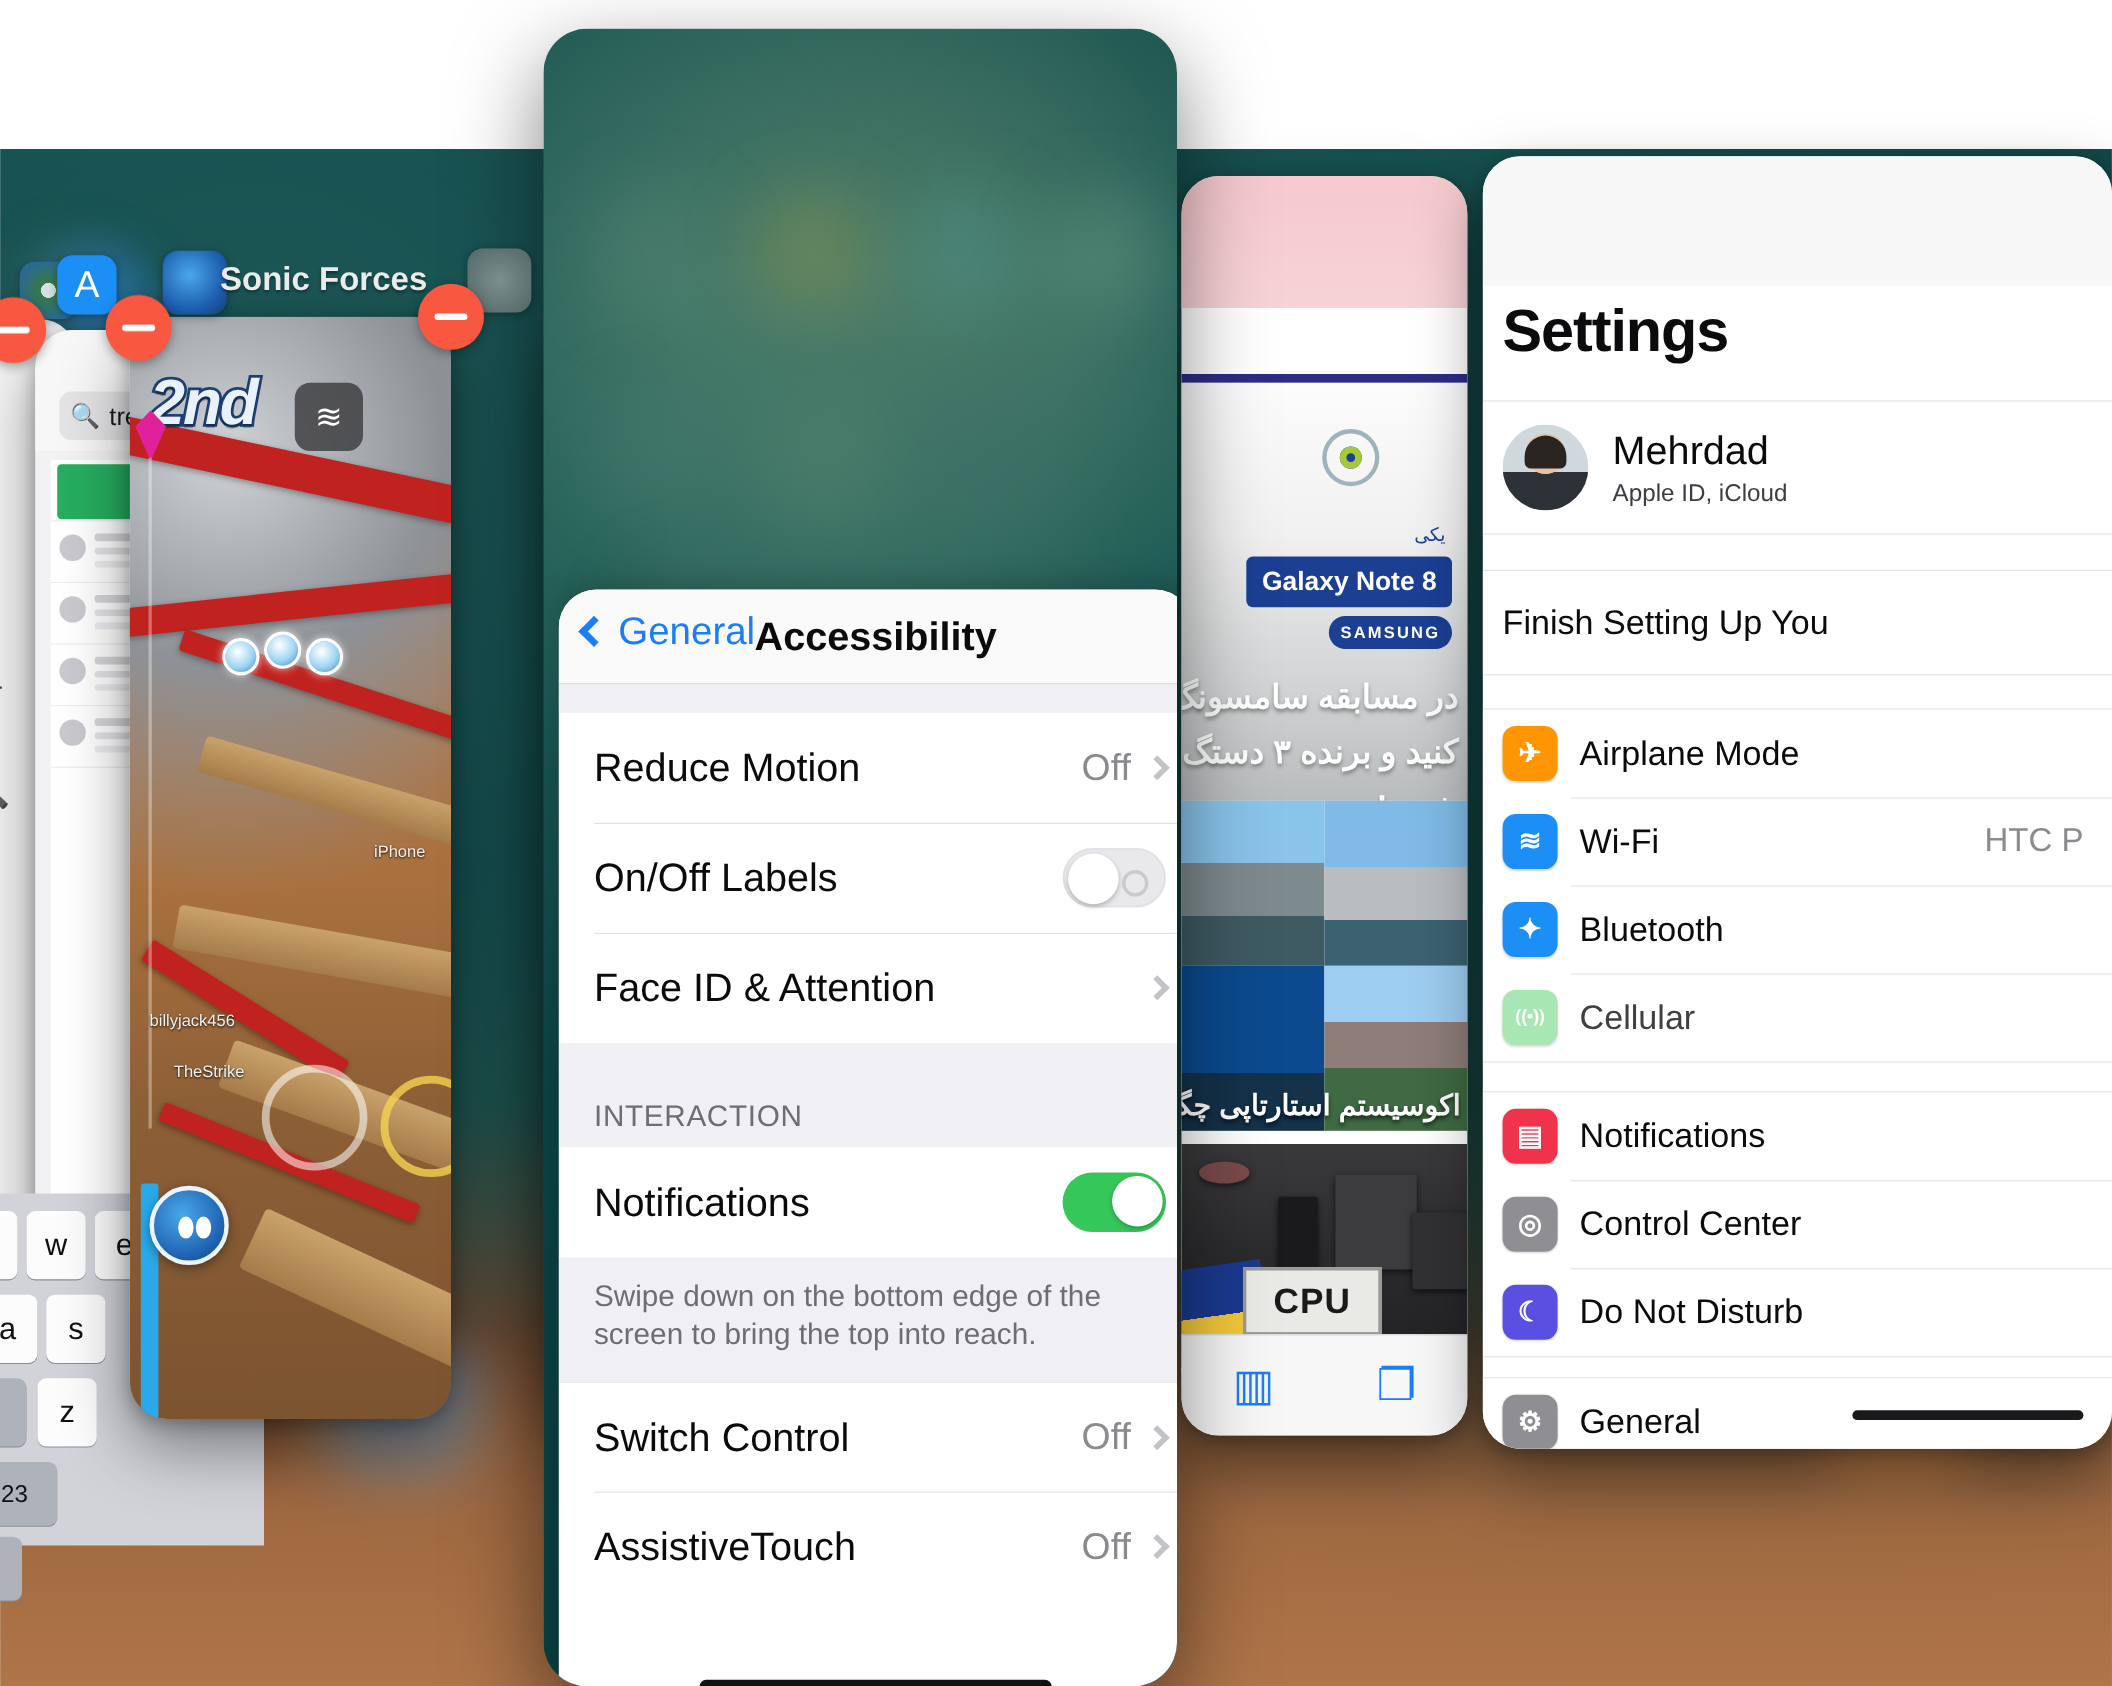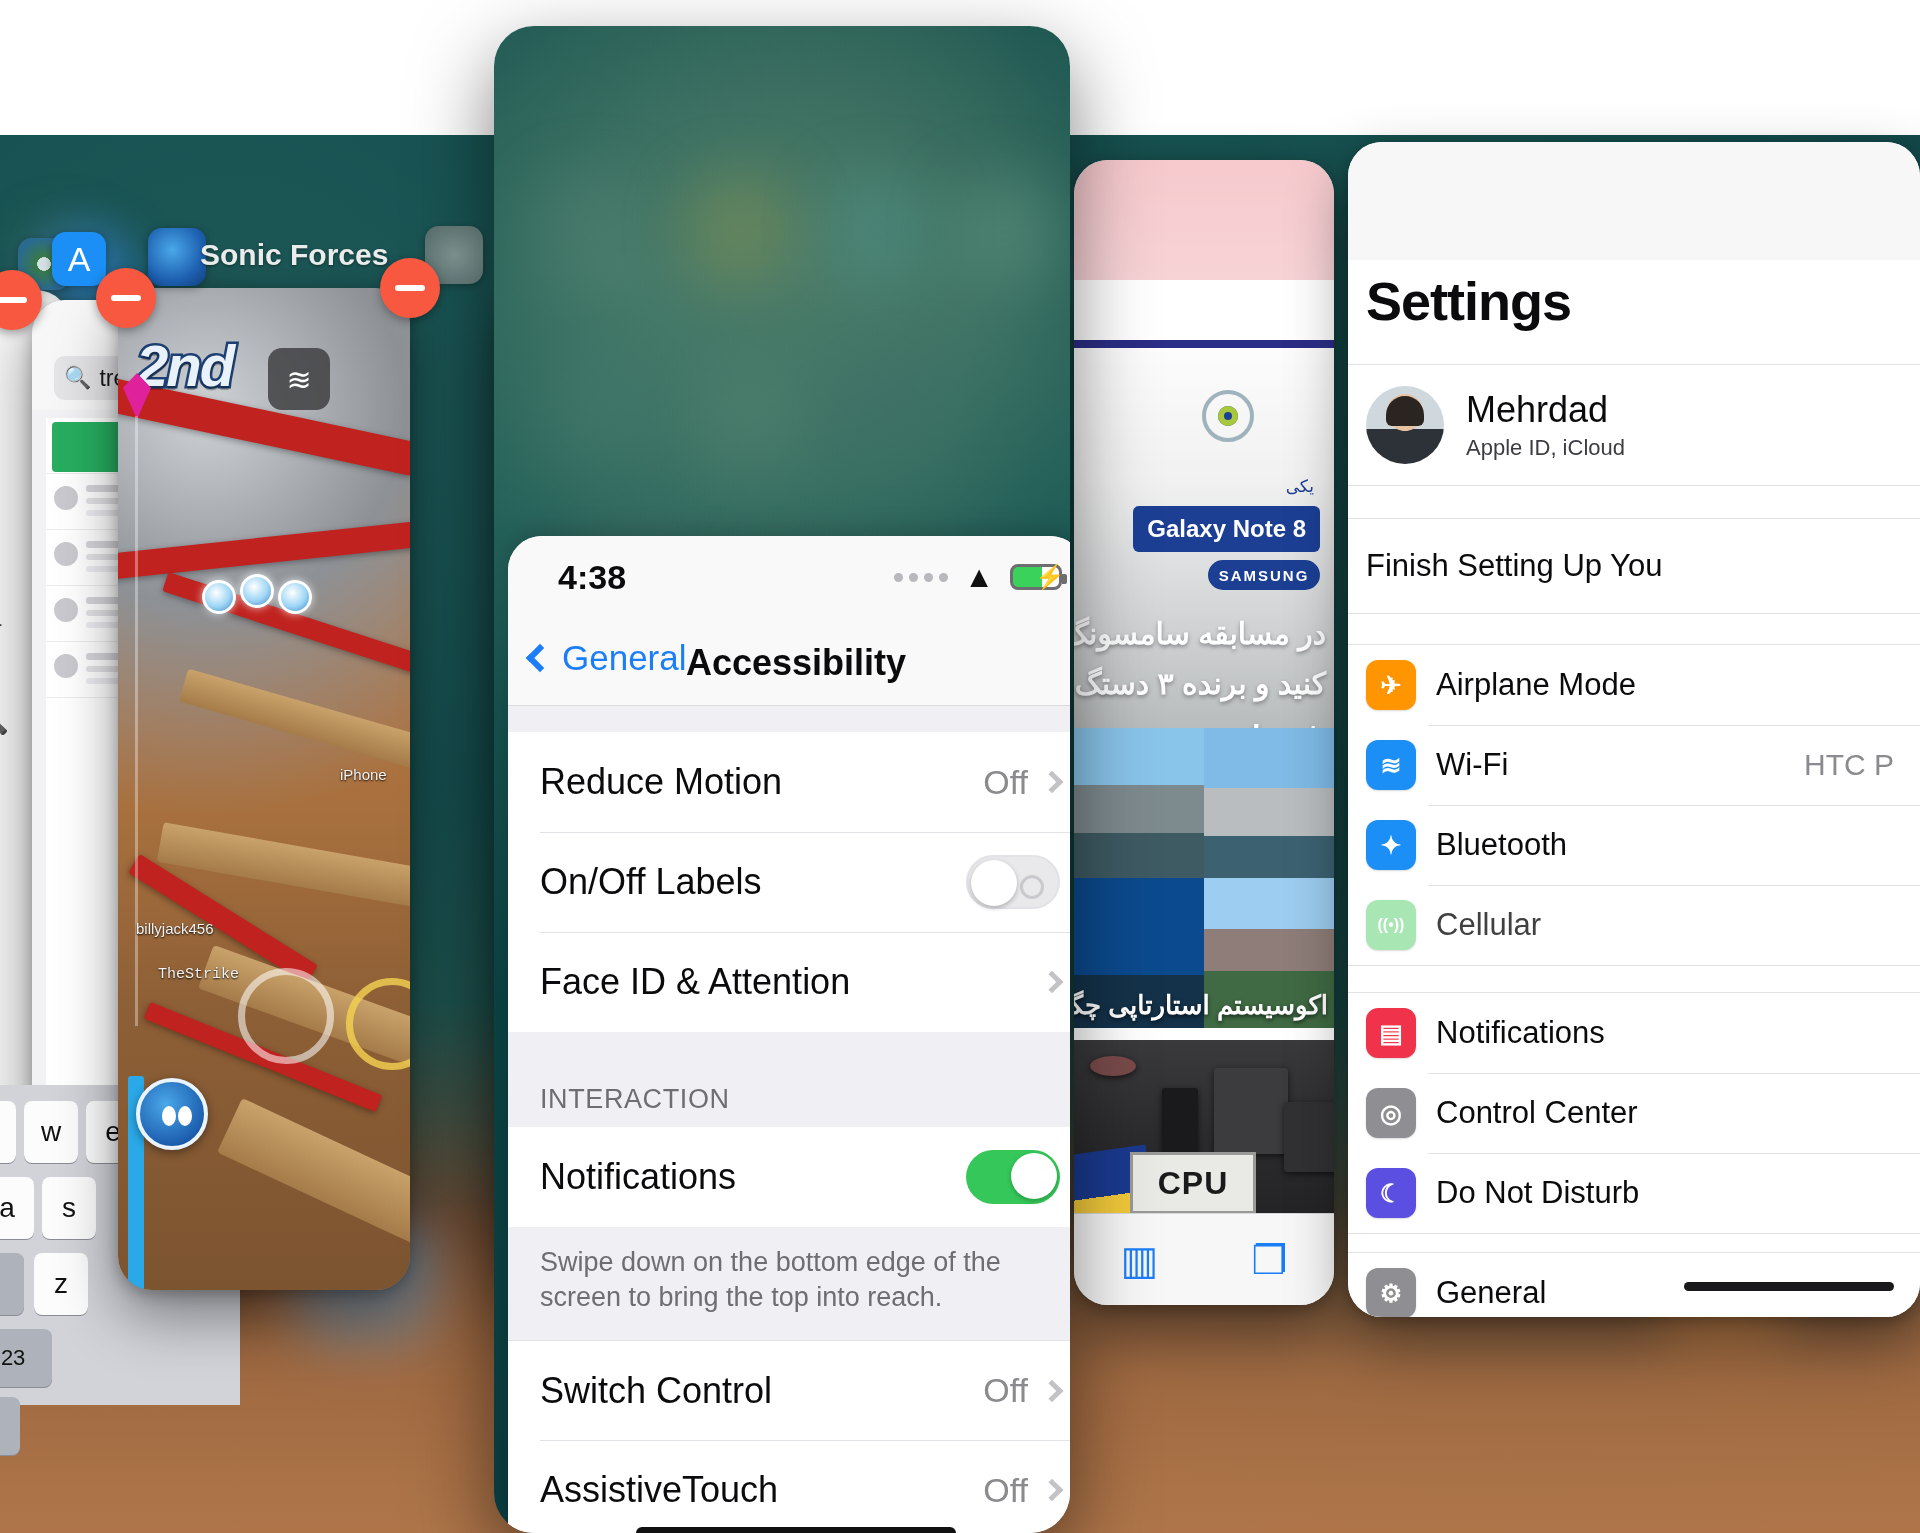--- a/index.html
+++ b/index.html
@@ -371,21 +371,21 @@
     <div class="gem"></div>
     <div class="gem-line"></div>
     <div class="chaos" style="left:84px; top:292px;"></div>
     <div class="chaos" style="left:122px; top:286px;"></div>
     <div class="chaos" style="left:160px; top:292px;"></div>
     <div class="bluebar"></div>
     <div class="sonic"></div>
     <div class="ring" style="left:120px; top:680px; width:96px; height:96px;"></div>
     <div class="ring" style="left:228px; top:690px; width:92px; height:92px; border-color:rgba(245,210,80,.8);"></div>
     <div class="gname" style="left:18px; top:632px;">billyjack456</div>
-    <div class="gname" style="left:40px; top:678px;font-family:Liberation Mono, monospace;">TheStrike</div>
+    <div class="gname" style="left:40px; top:678px;">TheStrike</div>
     <div class="gname" style="left:222px; top:478px;">iPhone</div>
   </div>
 
   <div class="close-badge" style="left:-18px; top:270px;">
       <i></i>
     </div>
   <div class="close-badge" style="left:96px;  top:268px;">
       <i></i>
     </div>
   <div class="close-badge" style="left:380px; top:258px;">
@@ -560,35 +560,20 @@
     <div class="acc-blob" style="left:46px;  top:150px; width:108px; height:108px; background:#4f7f70;"></div>
     <div class="acc-blob" style="left:190px; top:150px; width:108px; height:108px; background:#7d8f55;"></div>
     <div class="acc-blob" style="left:330px; top:150px; width:108px; height:108px; background:#4e8f84;"></div>
     <div class="acc-blob" style="left:455px; top:152px; width:108px; height:108px; background:#5b8f7c;"></div>
     <div class="acc-blob" style="left:50px;  top:330px; width:108px; height:108px; background:#43776c;"></div>
     <div class="acc-blob" style="left:200px; top:335px; width:108px; height:108px; background:#52806f;"></div>
     <div class="acc-blob" style="left:345px; top:332px; width:108px; height:108px; background:#3f6f68;"></div>
     <div class="acc-blob" style="left:80px;  top:490px; width:108px; height:108px; background:#3a6a64;"></div>
 
     <div class="acc-sheet">
-      <div class="acc-status">
-        <div class="acc-time">4:38</div>
-        <div class="acc-right">
-          <span class="dots">
-              <i></i>
-              <i></i>
-              <i></i>
-              <i></i>
-            </span>
-          <span style="font-size:30px;color:#111;line-height:1;">▲</span>
-          <span class="batt">
-              <span class="bolt">⚡</span>
-            </span>
-        </div>
-      </div>
 
       <div class="acc-nav">
         <div class="acc-back">
           <span class="chev-l"></span>
           <span>General</span>
         </div>
         <div class="acc-navtitle">Accessibility</div>
       </div>
 
       <div class="acc-spacer"></div>

